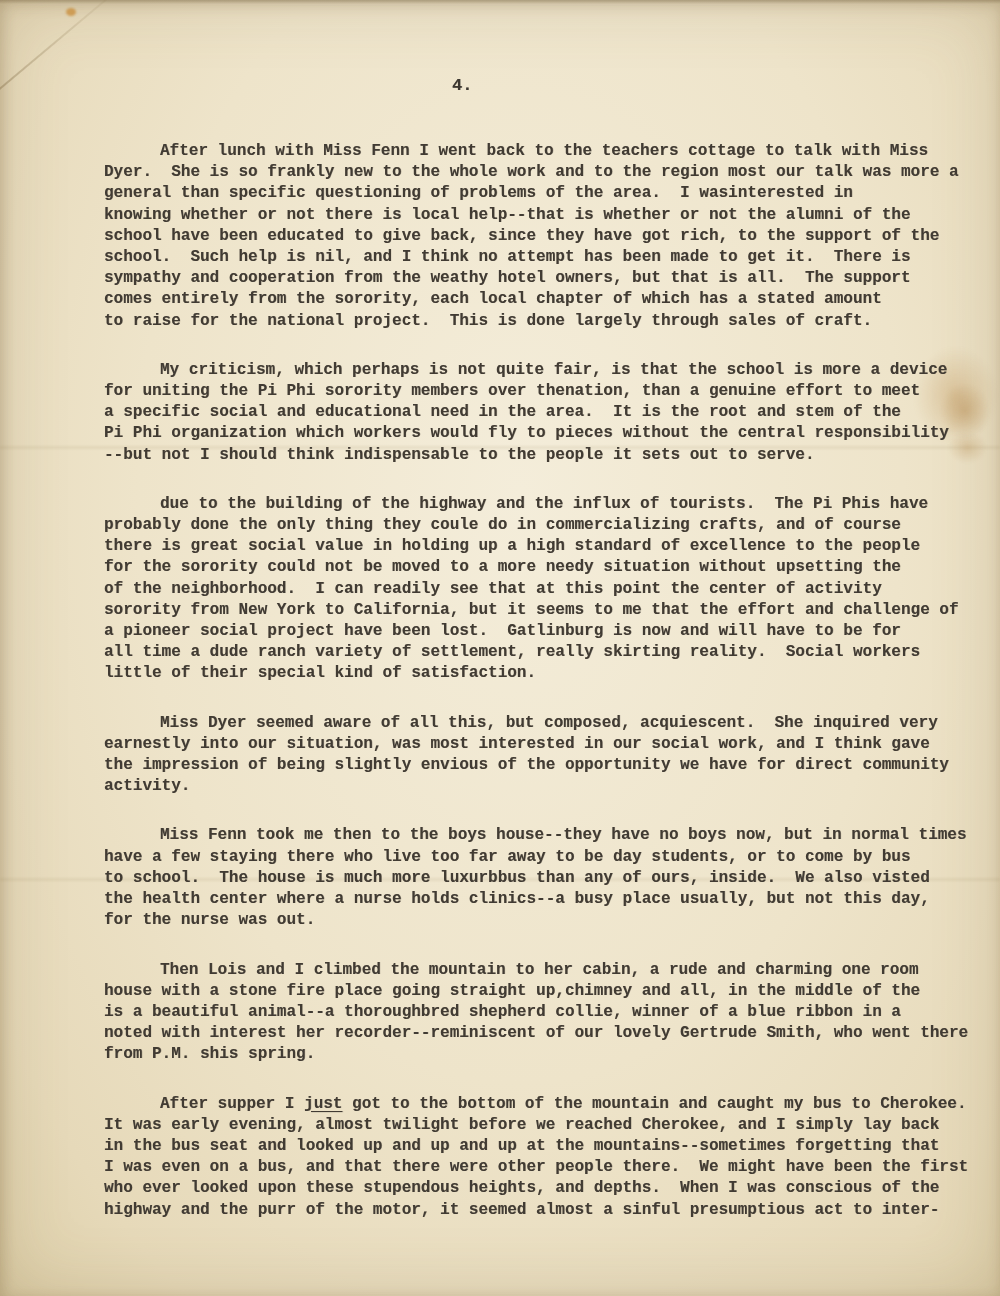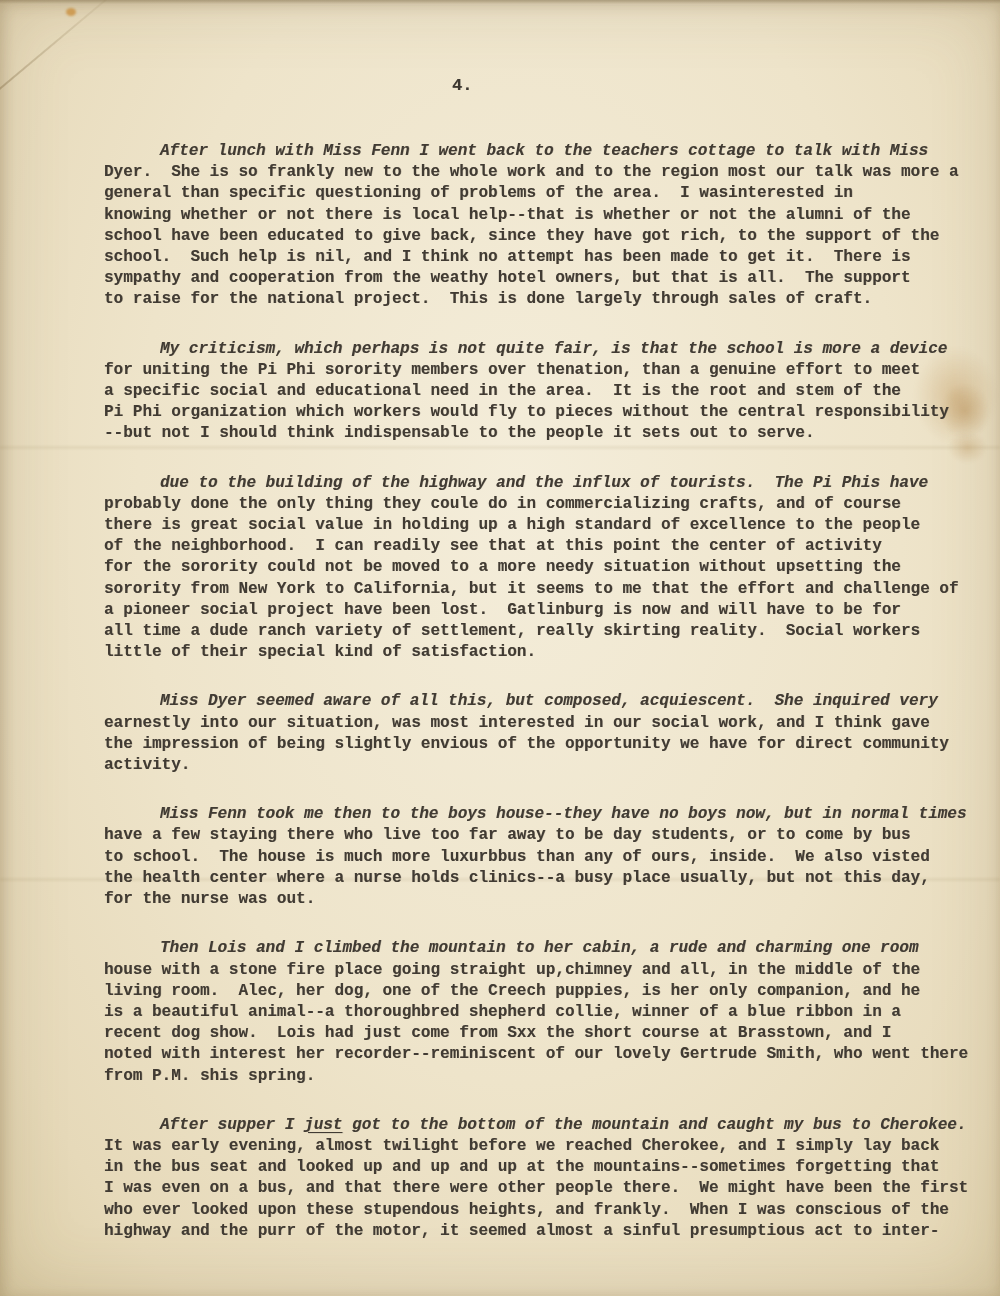--- a/index.html
+++ b/index.html
@@ -64,21 +64,21 @@
   }
   .text-body{
     position:absolute;left:104px;top:141px;width:892px;
     font-size:16px;line-height:21.2px;
     font-weight:700;
     color:#413b33;
     text-shadow:0.4px 0.3px 0 rgba(62,56,48,.40);
   }
   .para{margin:0 0 28px 0;}
   .line{white-space:pre;}
-  .para .line:first-child{text-indent:56px;font-style:italic;}
+  .para .line:first-child{text-indent:56px;}
   .line u{text-underline-offset:3px;}
 </style>
 </head>
 <body>
 
 <div class="paper">
   <div class="top-edge"></div>
   <div class="crease-topleft"></div>
   <div class="fold-line" style="top:446px;"></div>
   <div class="fold-line" style="top:878px;"></div>
@@ -91,35 +91,36 @@
 
   <div class="text-body">
       <div class="para">
         <div class="line">After lunch with Miss Fenn I went back to the teachers cottage to talk with Miss</div>
         <div class="line">Dyer.  She is so frankly new to the whole work and to the region most our talk was more a</div>
         <div class="line">general than specific questioning of problems of the area.  I wasinterested in</div>
         <div class="line">knowing whether or not there is local help--that is whether or not the alumni of the</div>
         <div class="line">school have been educated to give back, since they have got rich, to the support of the</div>
         <div class="line">school.  Such help is nil, and I think no attempt has been made to get it.  There is</div>
         <div class="line">sympathy and cooperation from the weathy hotel owners, but that is all.  The support</div>
+        <div class="line">comes entirely from the sorority, each local chapter of which has a stated amount</div>
         <div class="line">to raise for the national project.  This is done largely through sales of craft.</div>
       </div>
       <div class="para">
         <div class="line">My criticism, which perhaps is not quite fair, is that the school is more a device</div>
         <div class="line">for uniting the Pi Phi sorority members over thenation, than a genuine effort to meet</div>
         <div class="line">a specific social and educational need in the area.  It is the root and stem of the</div>
         <div class="line">Pi Phi organization which workers would fly to pieces without the central responsibility</div>
         <div class="line">--but not I should think indispensable to the people it sets out to serve.</div>
       </div>
       <div class="para">
         <div class="line">due to the building of the highway and the influx of tourists.  The Pi Phis have</div>
         <div class="line">probably done the only thing they coule do in commercializing crafts, and of course</div>
         <div class="line">there is great social value in holding up a high standard of excellence to the people</div>
+        <div class="line">for the sorority could not be moved to a more needy situation without upsetting the</div>
         <div class="line">of the neighborhood.  I can readily see that at this point the center of activity</div>
-        <div class="line">for the sorority could not be moved to a more needy situation without upsetting the</div>
         <div class="line">sorority from New York to California, but it seems to me that the effort and challenge of</div>
         <div class="line">a pioneer social project have been lost.  Gatlinburg is now and will have to be for</div>
         <div class="line">all time a dude ranch variety of settlement, really skirting reality.  Social workers</div>
         <div class="line">little of their special kind of satisfaction.</div>
       </div>
       <div class="para">
         <div class="line">Miss Dyer seemed aware of all this, but composed, acquiescent.  She inquired very</div>
         <div class="line">earnestly into our situation, was most interested in our social work, and I think gave</div>
         <div class="line">the impression of being slightly envious of the opportunity we have for direct community</div>
         <div class="line">activity.</div>
@@ -127,28 +128,26 @@
       <div class="para">
         <div class="line">Miss Fenn took me then to the boys house--they have no boys now, but in normal times</div>
         <div class="line">have a few staying there who live too far away to be day students, or to come by bus</div>
         <div class="line">to school.  The house is much more luxurbbus than any of ours, inside.  We also visted</div>
         <div class="line">the health center where a nurse holds clinics--a busy place usually, but not this day,</div>
         <div class="line">for the nurse was out.</div>
       </div>
       <div class="para">
         <div class="line">Then Lois and I climbed the mountain to her cabin, a rude and charming one room</div>
         <div class="line">house with a stone fire place going straight up,chimney and all, in the middle of the</div>
-        <div class="line">living room.  Alec, her dog, one of the Creech puppies, is her only companion, and he</div>
         <div class="line">is a beautiful animal--a thoroughbred shepherd collie, winner of a blue ribbon in a</div>
-        <div class="line">recent dog show.  Lois had just come from Sxx the short course at Brasstown, and I</div>
         <div class="line">noted with interest her recorder--reminiscent of our lovely Gertrude Smith, who went there</div>
         <div class="line">from P.M. shis spring.</div>
       </div>
       <div class="para">
         <div class="line">After supper I <u>just</u> got to the bottom of the mountain and caught my bus to Cherokee.</div>
         <div class="line">It was early evening, almost twilight before we reached Cherokee, and I simply lay back</div>
         <div class="line">in the bus seat and looked up and up and up at the mountains--sometimes forgetting that</div>
         <div class="line">I was even on a bus, and that there were other people there.  We might have been the first</div>
-        <div class="line">who ever looked upon these stupendous heights, and frankly.  When I was conscious of the</div>
+        <div class="line">who ever looked upon these stupendous heights, and depths.  When I was conscious of the</div>
         <div class="line">highway and the purr of the motor, it seemed almost a sinful presumptious act to inter-</div>
       </div>
     </div>
 </div>
 
 </body></html>

